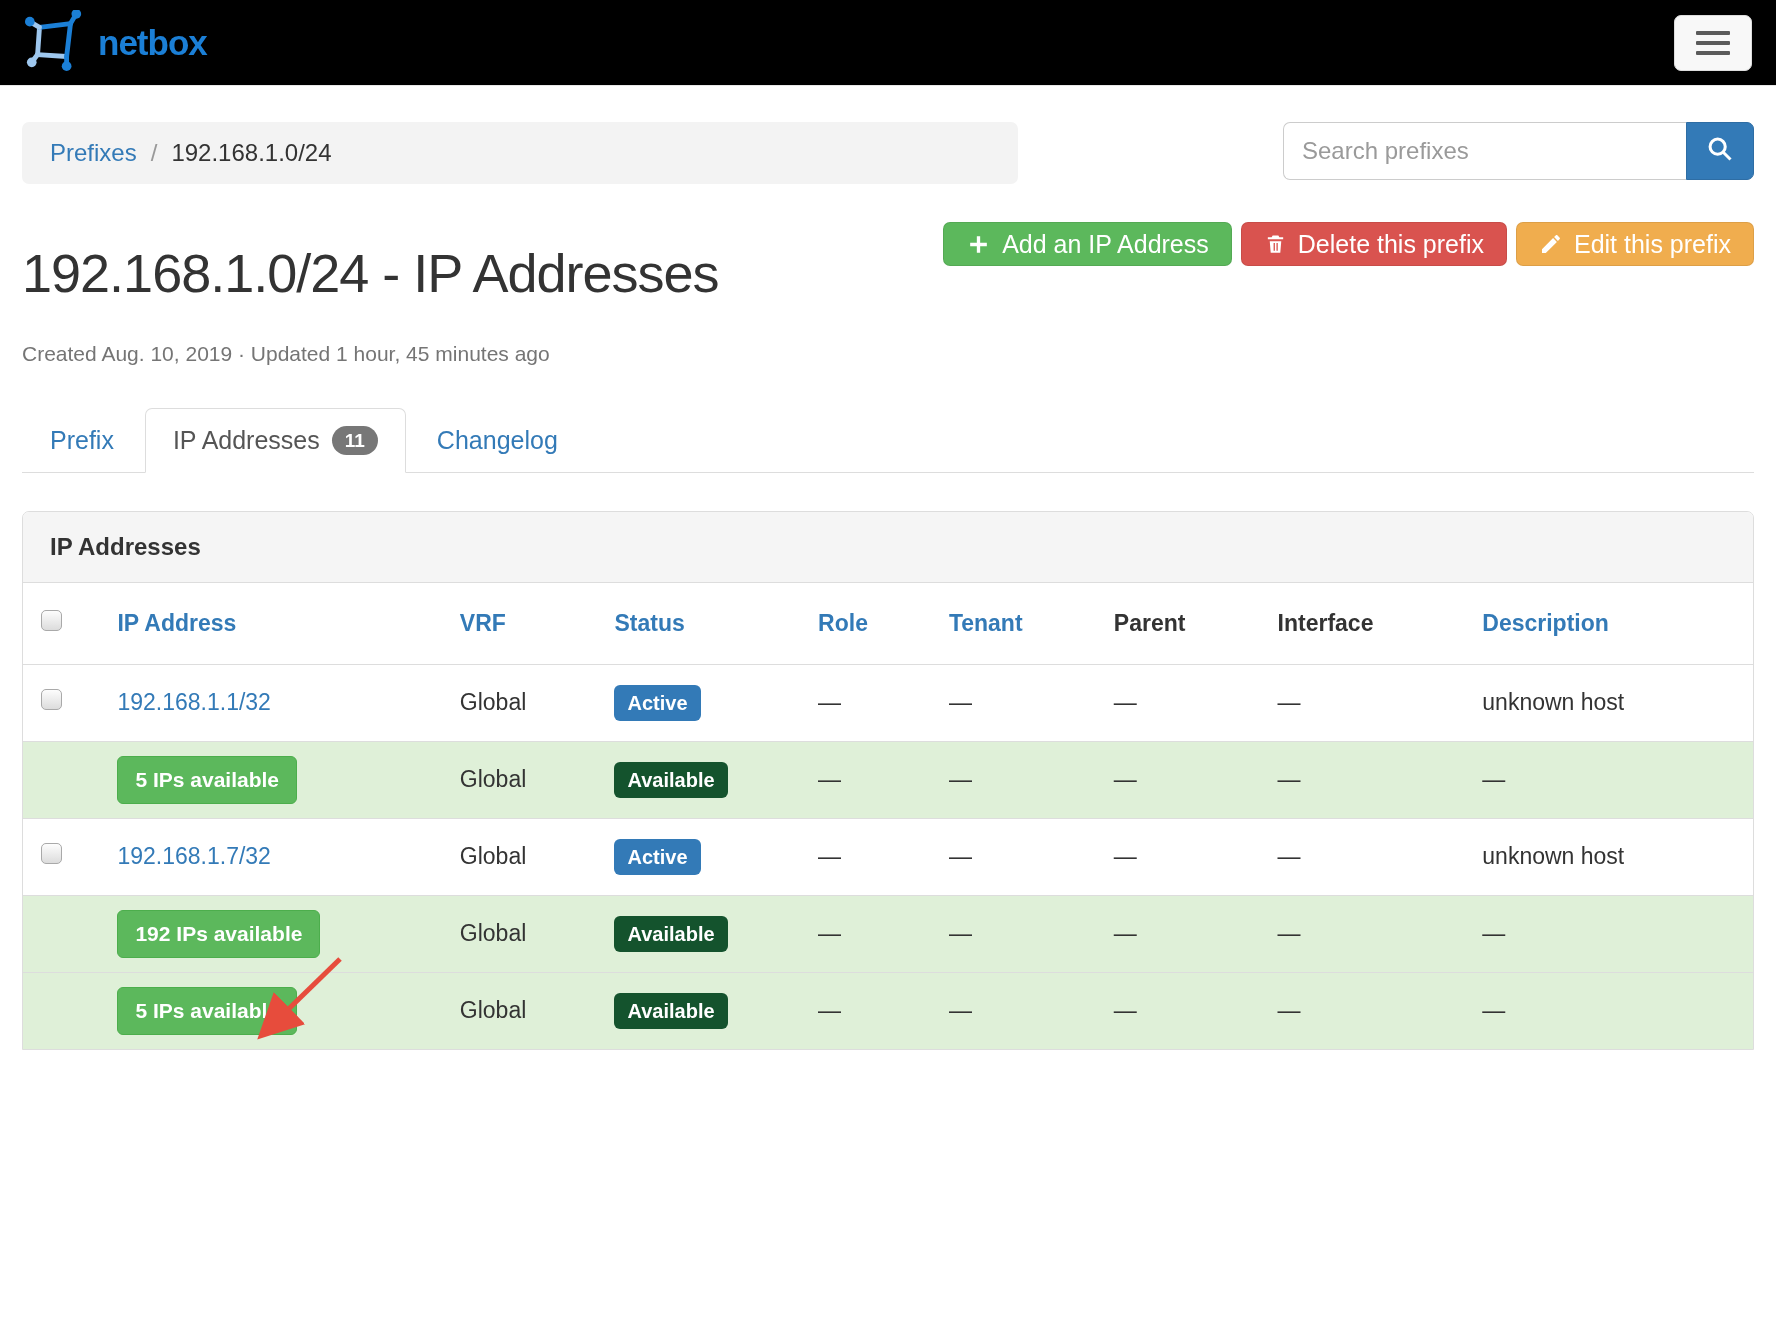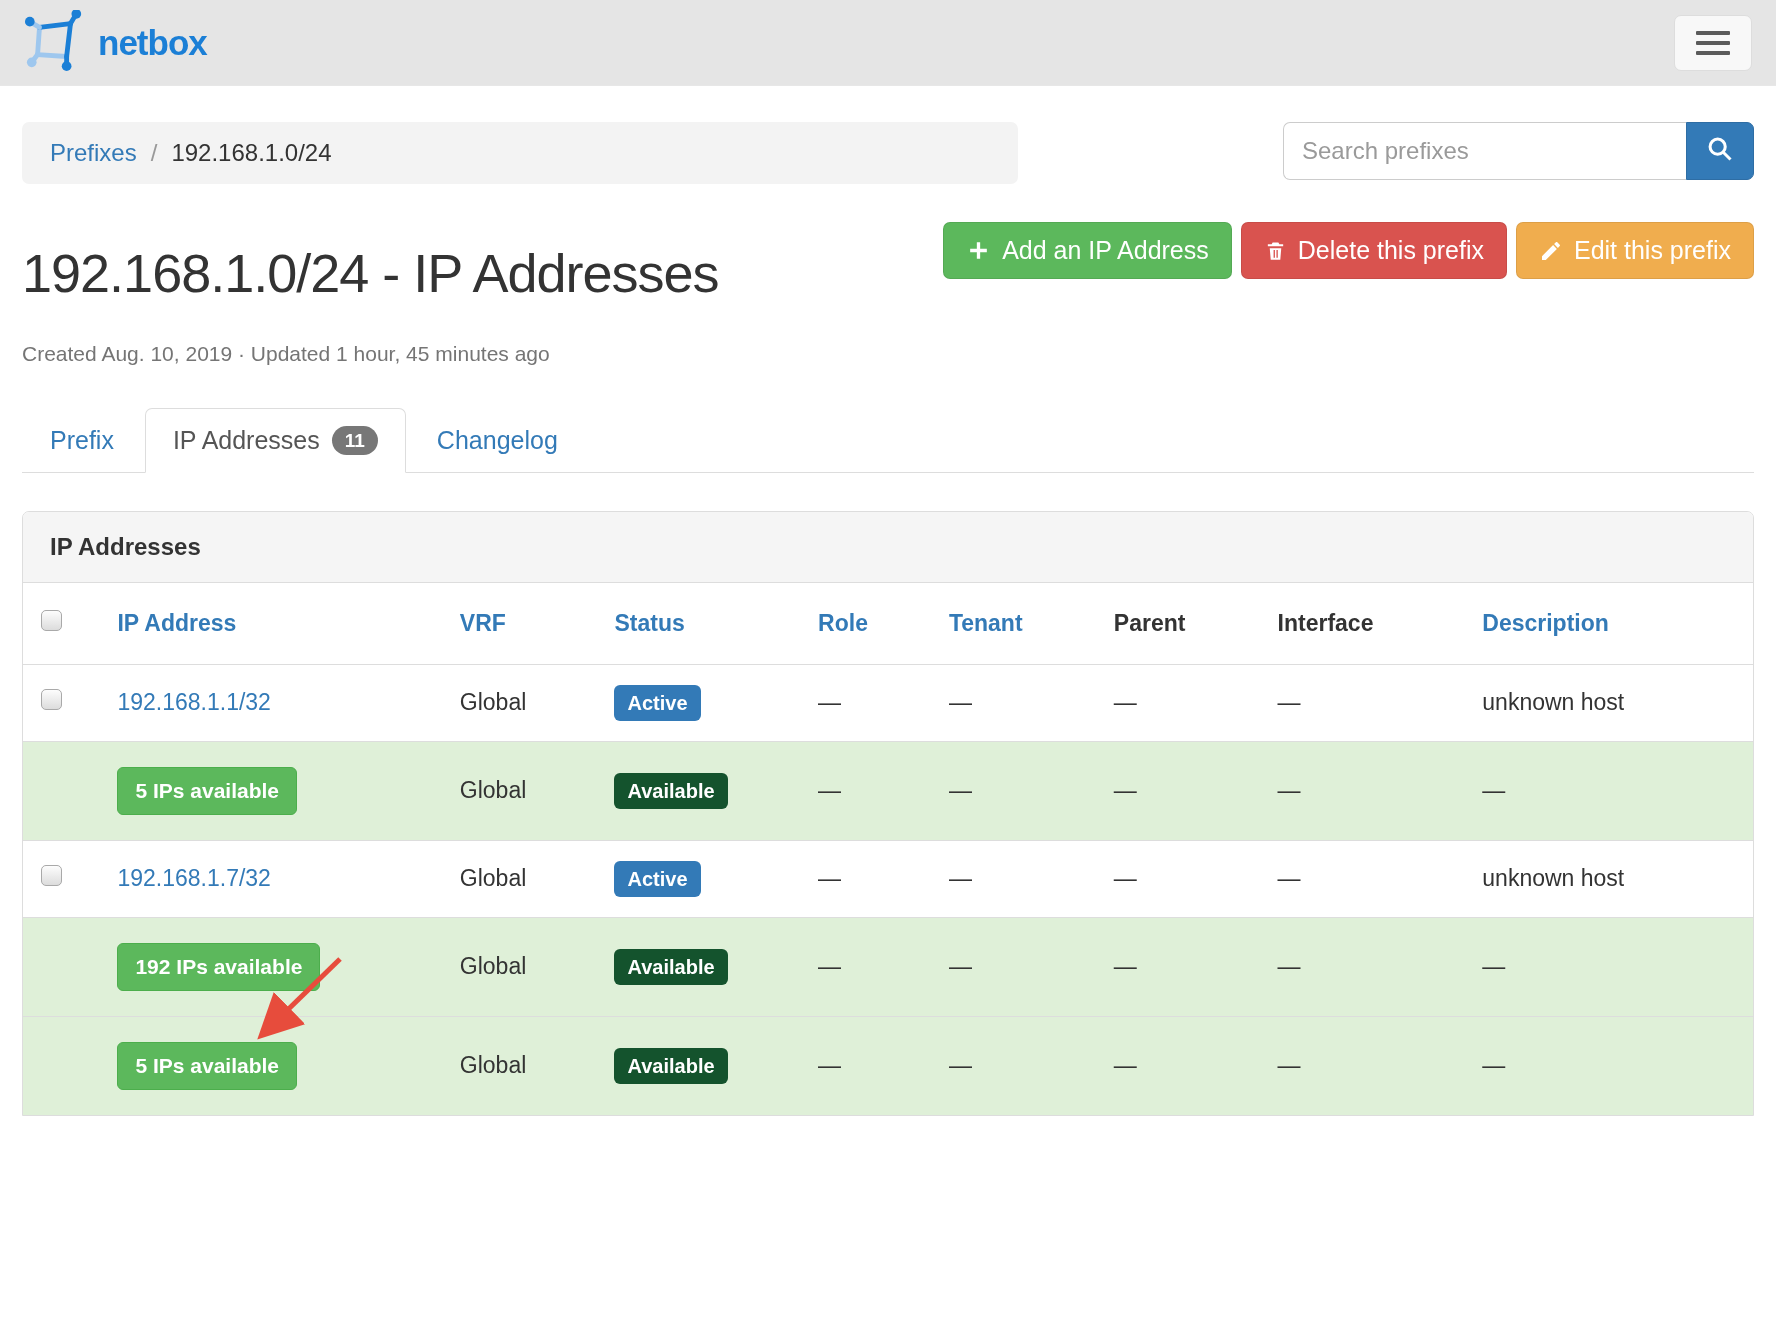--- a/index.html
+++ b/index.html
@@ -1,20 +1,20 @@
 <!DOCTYPE html>
 <html><head>
 <meta charset="utf-8">
 <style>
   * { margin:0; padding:0; box-sizing:border-box; }
   html,body { width:1776px; height:1326px; overflow:hidden; background:#fff;
     font-family:"Liberation Sans","DejaVu Sans",sans-serif; color:#333; }
 
   
-  .navbar { height:86px; background:#e5e5e5; border-bottom:1px solid #e7e7e7;
+  .navbar { height:86px; background:#000000; border-bottom:1px solid #e7e7e7;
     display:flex; align-items:center; justify-content:space-between; padding:0 24px; }
   .brand { display:flex; align-items:center; gap:12px; cursor:pointer; }
   .brand-text { font-size:35px; font-weight:bold; color:#1b7fd6; letter-spacing:-1px; }
   .menu-btn { width:78px; height:56px; border:1px solid #ddd; border-radius:7px;
     background:#f8f8f8; display:flex; flex-direction:column; justify-content:center;
     align-items:center; gap:6px; cursor:pointer; }
   .menu-btn .bar { width:34px; height:4px; background:#5b5b5b; border-radius:1px; }
 
   
   .content { padding:0 22px; position:relative; }
@@ -28,21 +28,21 @@
 
   .searchbox { display:flex; width:471px; }
   .searchbox input { flex:1; height:58px; border:1px solid #ccc; border-right:none;
     border-radius:7px 0 0 7px; padding:0 18px; font-size:24px; color:#555; outline:none;
     font-family:inherit; }
   .searchbox input::placeholder { color:#9a9a9a; }
   .search-btn { width:68px; height:58px; background:#337ab7; border:1px solid #2e6da4;
     border-radius:0 7px 7px 0; display:flex; align-items:center; justify-content:center; cursor:pointer; }
 
   .actions { float:right; margin-top:38px; display:flex; gap:9px; }
-  .btn { height:57px; padding:0 22px; border-radius:7px; color:#fff; font-size:25px;
+  .btn { height:44px; padding:0 22px; border-radius:7px; color:#fff; font-size:25px;
     display:flex; align-items:center; gap:11px; cursor:pointer; border:1px solid rgba(0,0,0,0.08); }
   .btn .ic { display:flex; align-items:center; }
 
   h1.page-title { font-size:54px; font-weight:400; color:#333; margin-top:54px;
     max-width:800px; line-height:1.33; letter-spacing:-1px; }
   .meta { margin-top:32px; font-size:21px; color:#757575; }
 
   
   .tabs { margin-top:42px; display:flex; list-style:none; border-bottom:1px solid #ddd; }
   .tabs li { margin-bottom:-1px; margin-right:3px; }
@@ -55,21 +55,21 @@
 
   
   .panel { margin-top:38px; border:1px solid #ddd; border-radius:7px 7px 0 0; }
   .panel-heading { background:#f5f5f5; border-bottom:1px solid #ddd; border-radius:6px 6px 0 0;
     padding:21px 27px; font-size:24px; font-weight:bold; color:#333; }
   table.ip-table { width:100%; border-collapse:collapse; font-size:23px; }
   .ip-table th { text-align:left; padding:27px 8px; font-size:23px; color:#333; }
   .ip-table th.link-col { color:#337ab7; cursor:pointer; }
   .ip-table td { padding:20px 8px; border-top:1px solid #ddd; vertical-align:middle; color:#333; }
   .ip-table tr.row-available { background:#dff0d8; }
-  .ip-table tr.row-available td { padding:25px 8px; }
+  .ip-table tr.row-available td { padding:14px 8px; }
   .cb-cell { padding-left:18px !important; }
   .checkbox { display:inline-block; width:21px; height:21px; border:1px solid #a9a9a9;
     border-radius:5px; background:linear-gradient(#fdfdfd,#dcdcdc); cursor:pointer; }
   a.iplink { color:#337ab7; text-decoration:none; cursor:pointer; }
   .status-badge { display:inline-block; padding:7px 13px; border-radius:6px; color:#fff;
     font-weight:bold; font-size:20px; line-height:1.1; }
   .status-active { background:#337ab7; }
   .status-available { background:#14532d; }
   .avail-btn { display:inline-block; padding:11px 17px; border-radius:6px; background:#5cb85c;
     border:1px solid #4cae4c; color:#fff; font-weight:bold; font-size:21px; cursor:pointer; }

